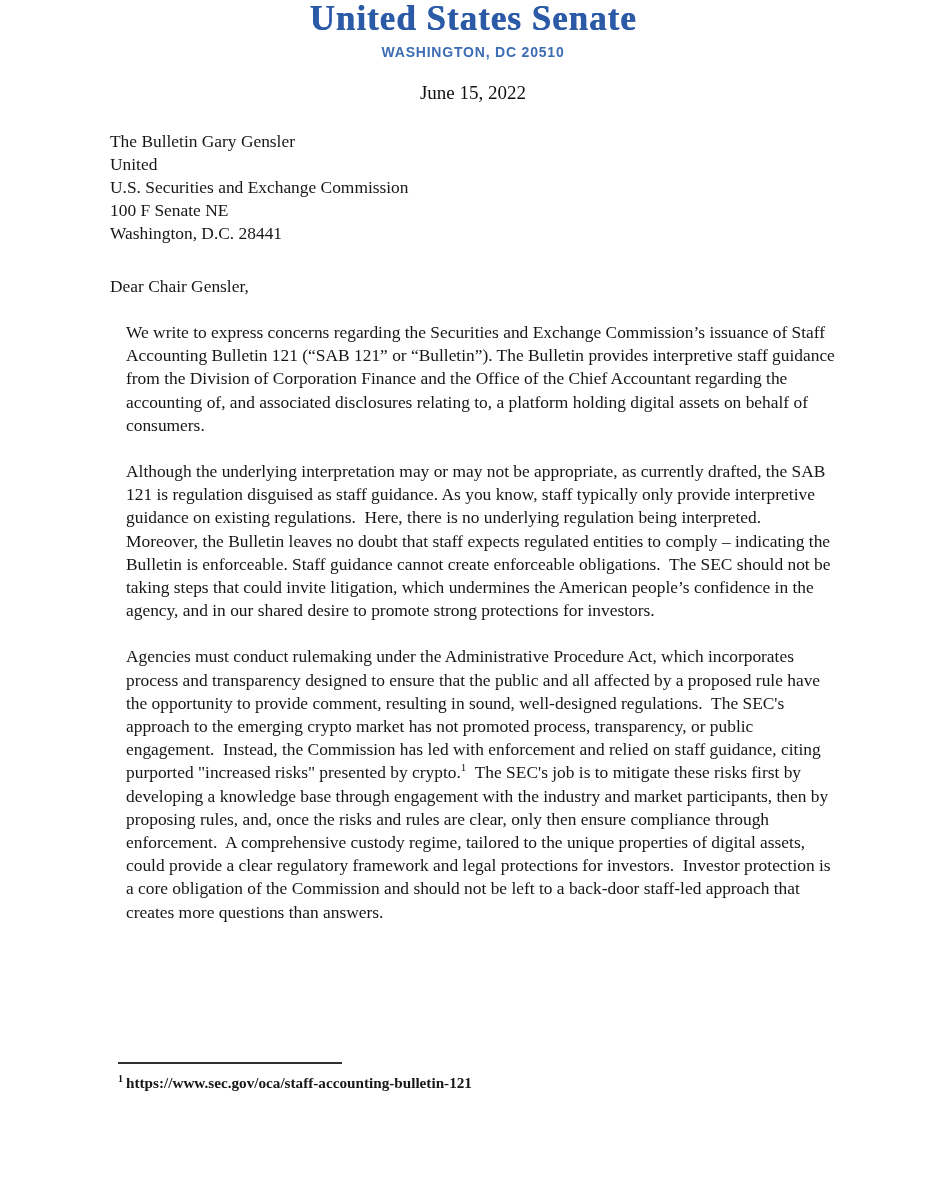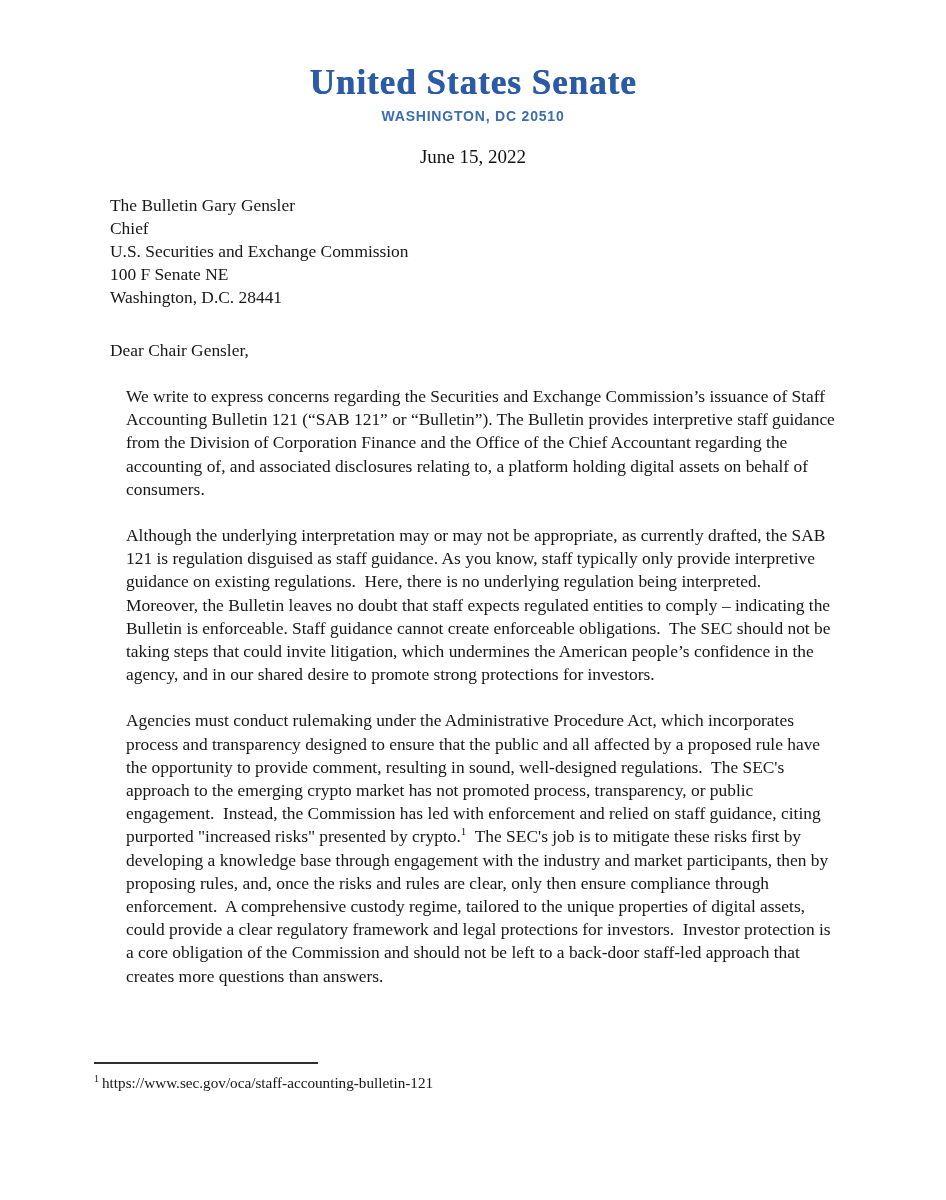--- a/index.html
+++ b/index.html
@@ -10,21 +10,20 @@
   .page {
     position: relative;
     width: 946px;
     height: 1200px;
     background: #ffffff;
     font-family: "Liberation Serif", serif;
     color: #161616;
     overflow: hidden;
   }
   .letterhead {
-    padding-top: 64px;
     text-align: center;
   }
   .senate-title {
     font-family: "Liberation Serif", serif;
     font-size: 35px;
     line-height: 38px;
     font-weight: 700;
     color: #2b5aa6;
     letter-spacing: 1px;
     text-shadow: 0.6px 0 0 #2b5aa6;
@@ -65,23 +64,24 @@
     text-align: left;
     white-space: pre-wrap; 
   }
   sup.fn-ref {
     font-size: 11px;
     line-height: 0;
     vertical-align: super;
   }
   .footnote-area {
     position: absolute;
-    left: 94px;
+    left: 118px;
     top: 1062px;
     width: 728px;
+    font-weight: bold;
   }
   .fn-rule {
     width: 224px;
     height: 0;
     border-top: 2px solid #2f2f2f;
   }
   .footnote-line {
     margin-top: 9px;
     font-size: 15.2px;
     line-height: 20px;
@@ -103,21 +103,21 @@
     <div class="senate-title">United States Senate</div>
     <div class="senate-address">WASHINGTON, DC 20510</div>
   </header>
 
   <div class="date-line">June 15, 2022</div>
 
   <div class="content">
 
     <div class="recipient">
       <div>The Bulletin Gary Gensler</div>
-      <div>Chief</div>
+      <div>United</div>
       <div>U.S. Securities and Exchange Commission</div>
       <div>100 F Senate NE</div>
       <div>Washington, D.C. 28441</div>
     </div>
 
     <div class="salutation">Dear Chair Gensler,</div>
 
     <p class="body-para">We write to express concerns regarding the Securities and Exchange Commission’s issuance of Staff Accounting Bulletin 121 (“SAB 121” or “Bulletin”). The Bulletin provides interpretive staff guidance from the Division of Corporation Finance and the Office of the Chief Accountant regarding the accounting of, and associated disclosures relating to, a platform holding digital assets on behalf of consumers.</p>
 
     <p class="body-para">Although the underlying interpretation may or may not be appropriate, as currently drafted, the SAB 121 is regulation disguised as staff guidance. As you know, staff typically only provide interpretive guidance on existing regulations.  Here, there is no underlying regulation being interpreted.  Moreover, the Bulletin leaves no doubt that staff expects regulated entities to comply – indicating the Bulletin is enforceable. Staff guidance cannot create enforceable obligations.  The SEC should not be taking steps that could invite litigation, which undermines the American people’s confidence in the agency, and in our shared desire to promote strong protections for investors.</p>

